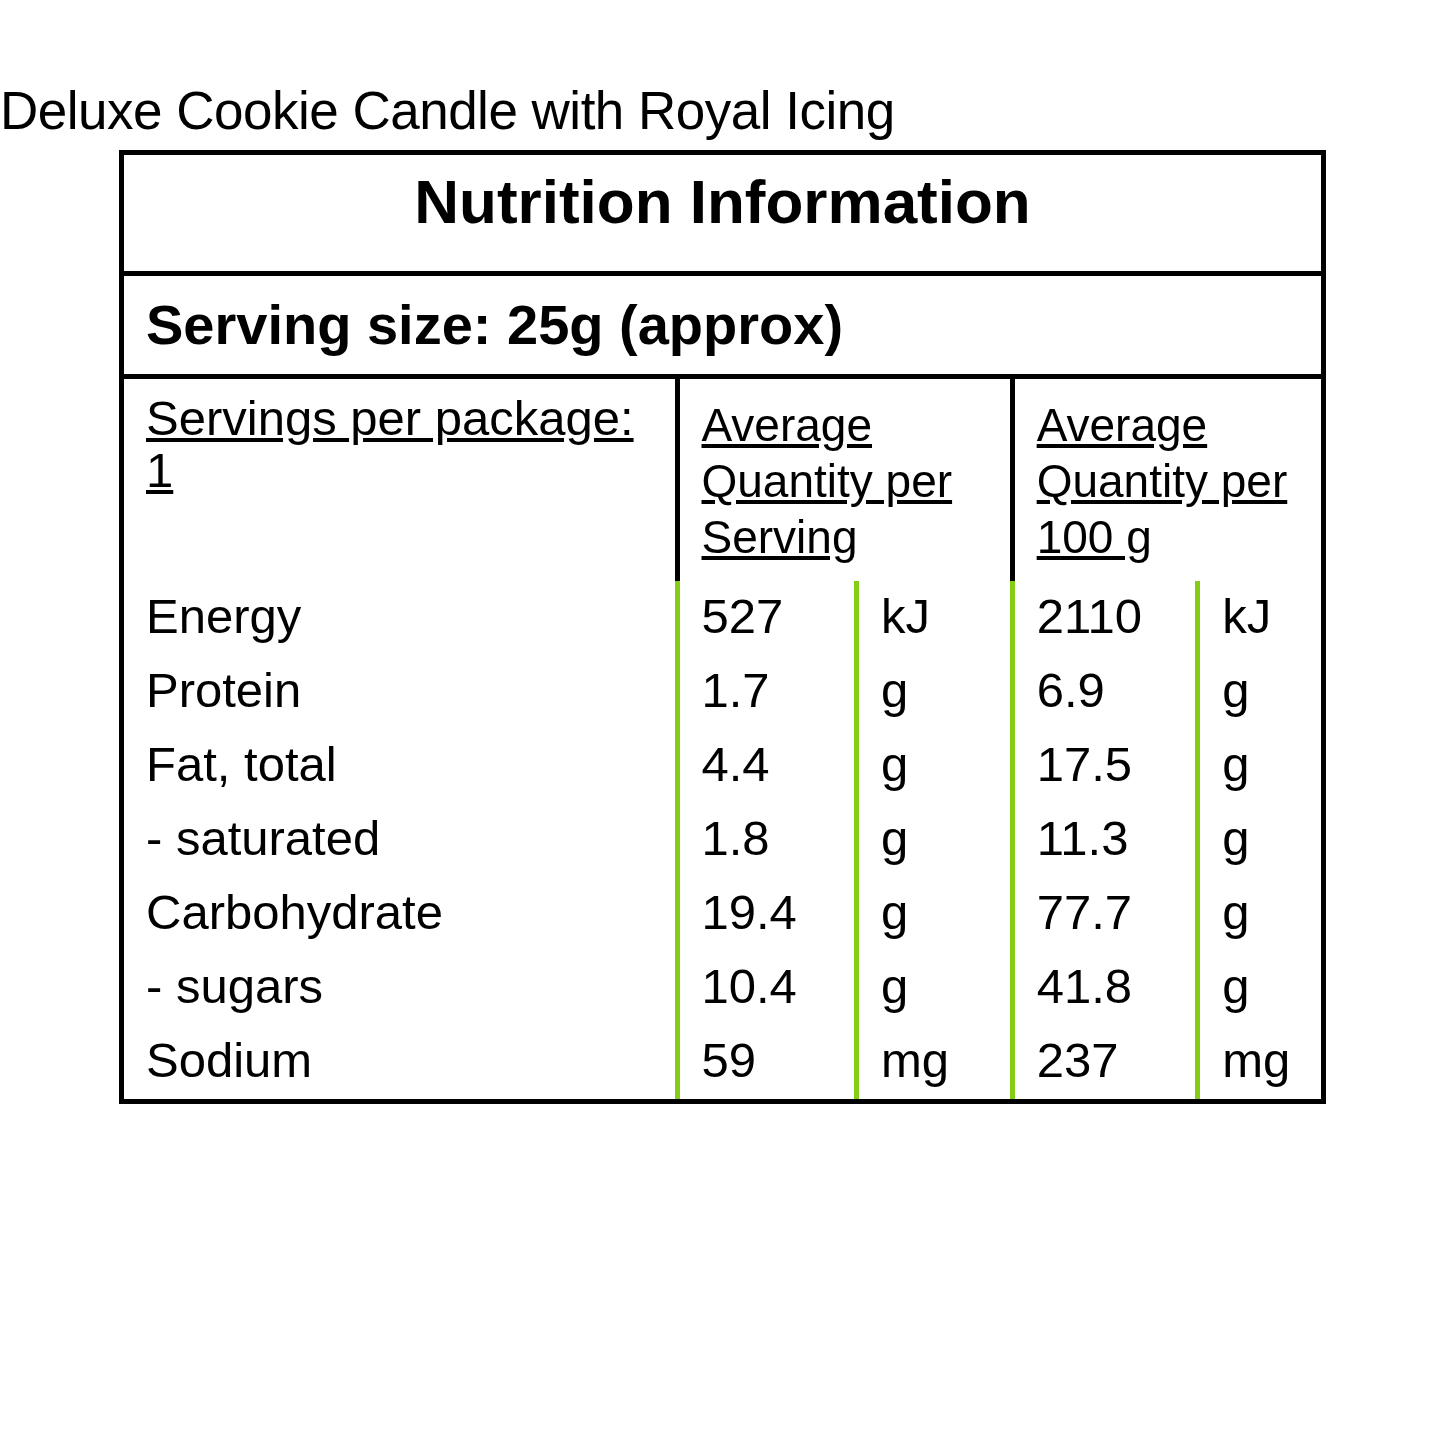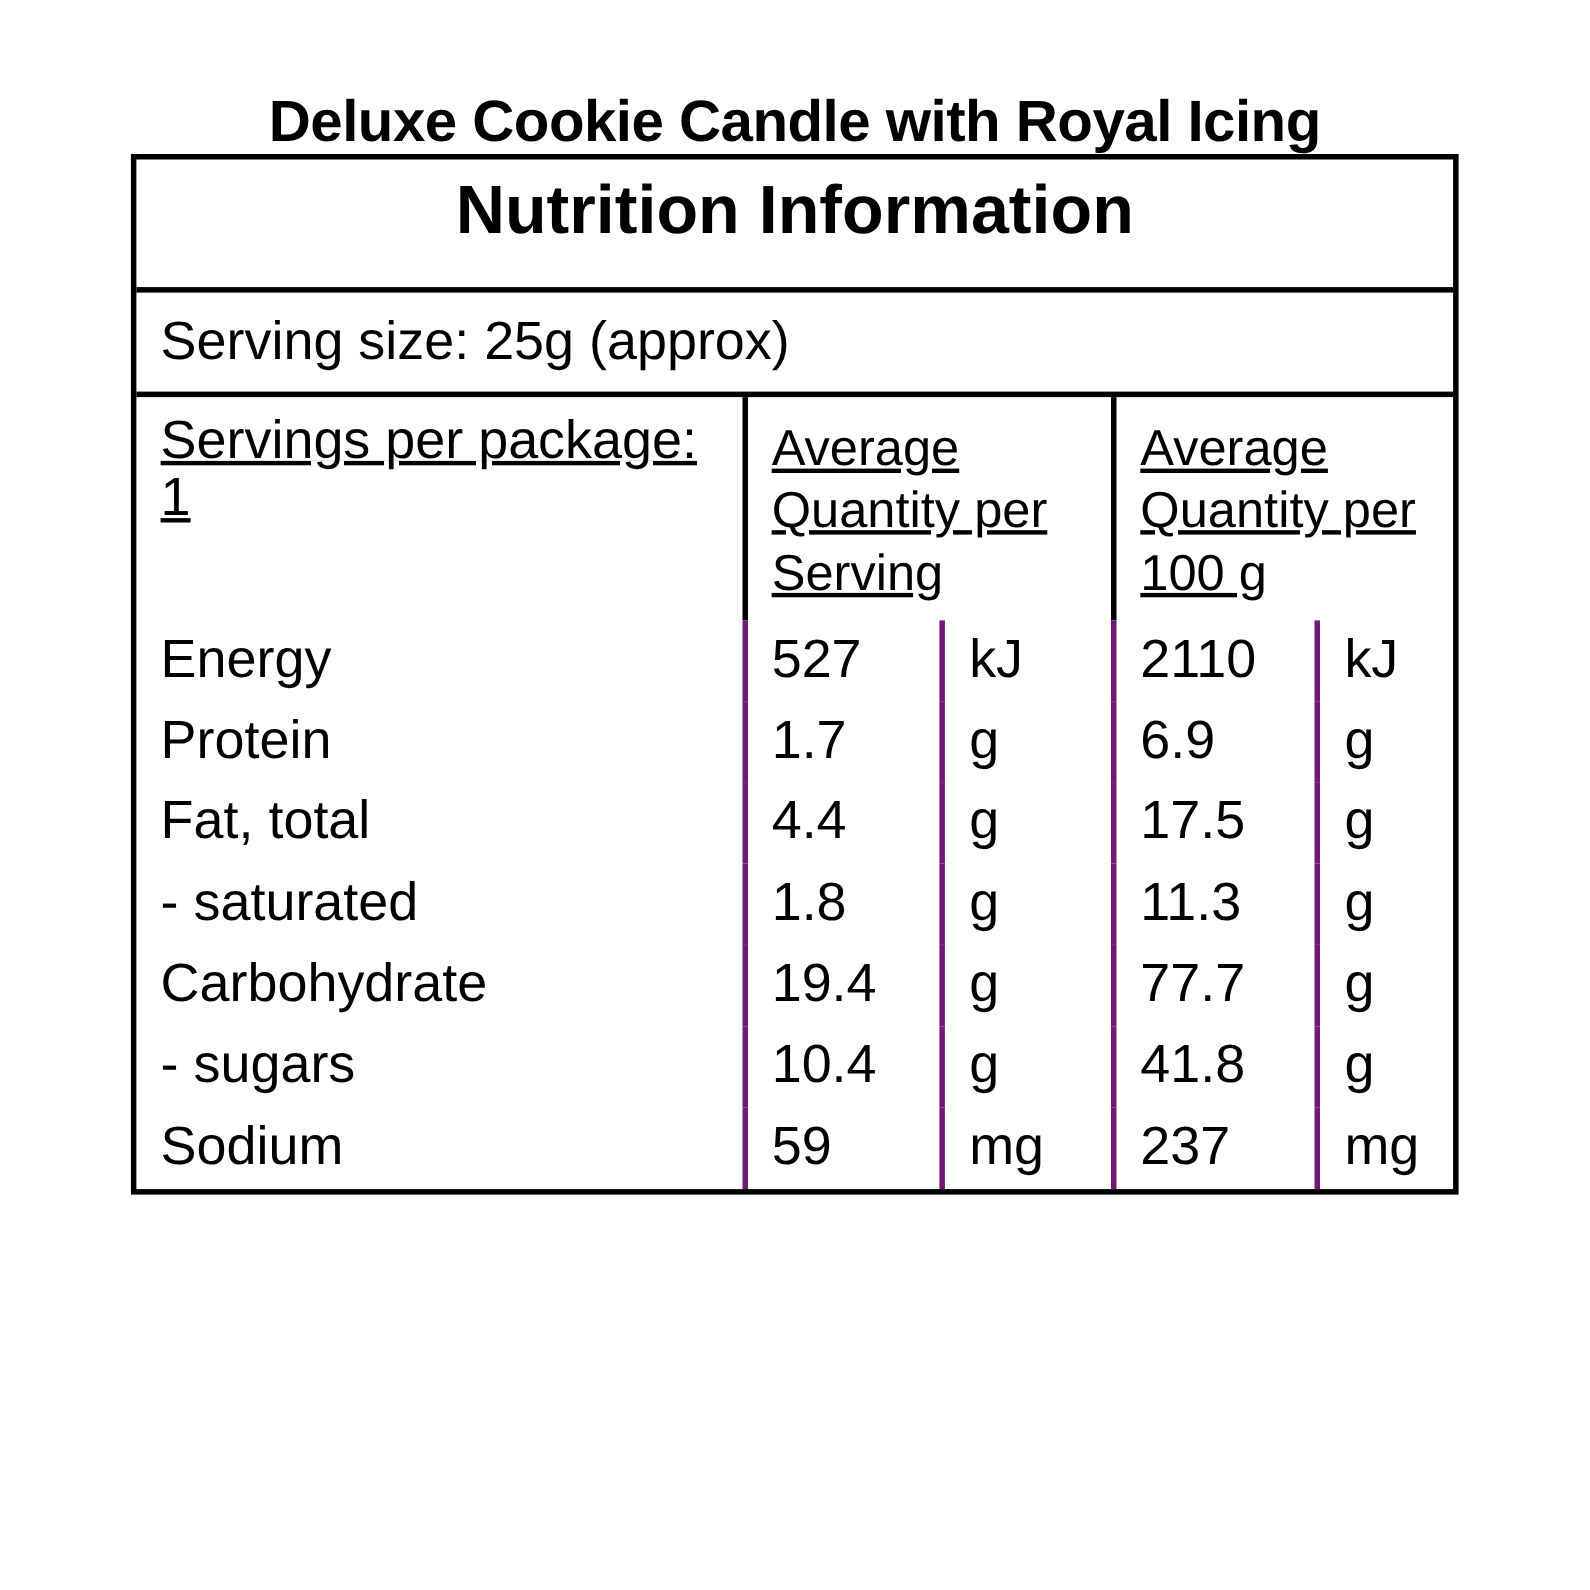--- a/index.html
+++ b/index.html
@@ -14,46 +14,48 @@
     color: #000000;
     overflow: hidden;
   }
   .page {
     position: relative;
     width: 1445px;
     height: 1445px;
     box-sizing: border-box;
   }
   .product-title {
-    text-align: center;
+    text-align: left;
     font-size: 53px;
-    font-weight: bold;
+    font-weight: normal;
     letter-spacing: -0.5px;
     padding-top: 82px;
+    padding-bottom: 10px;
     line-height: 1.1;
   }
   .panel {
     margin: 0 auto;
     width: 1207px;
     border: 5px solid #000;
     box-sizing: border-box;
   }
   .nip-title {
     text-align: center;
     font-size: 62px;
     font-weight: bold;
     padding: 14px 0 37px 0;
     border-bottom: 5px solid #000;
     line-height: 1.05;
   }
   .serving-size {
-    font-size: 49px;
+    font-size: 56px;
     padding: 18px 0 18px 22px;
     border-bottom: 5px solid #000;
     line-height: 1.1;
+    font-weight: bold;
   }
   table.nip {
     width: 100%;
     border-collapse: collapse;
     table-layout: fixed;
   }
   table.nip td {
     border: 0;
     vertical-align: top;
     font-size: 49px;
@@ -81,21 +83,21 @@
     padding-top: 18px;
   }
   .data-row td {
     padding: 10px 0 12px 22px;
     border-bottom: 5px solid #000;
   }
   .data-row:last-child td {
     border-bottom: 0;
   }
   .data-row td.cell-div {
-    border-left: 5px solid #701a75;
+    border-left: 5px solid #84cc16;
   }
   .unit {
     padding-left: 18px;
   }
   .v {
     padding-left: 22px;
   }
 </style>
 </head>
 <body>

